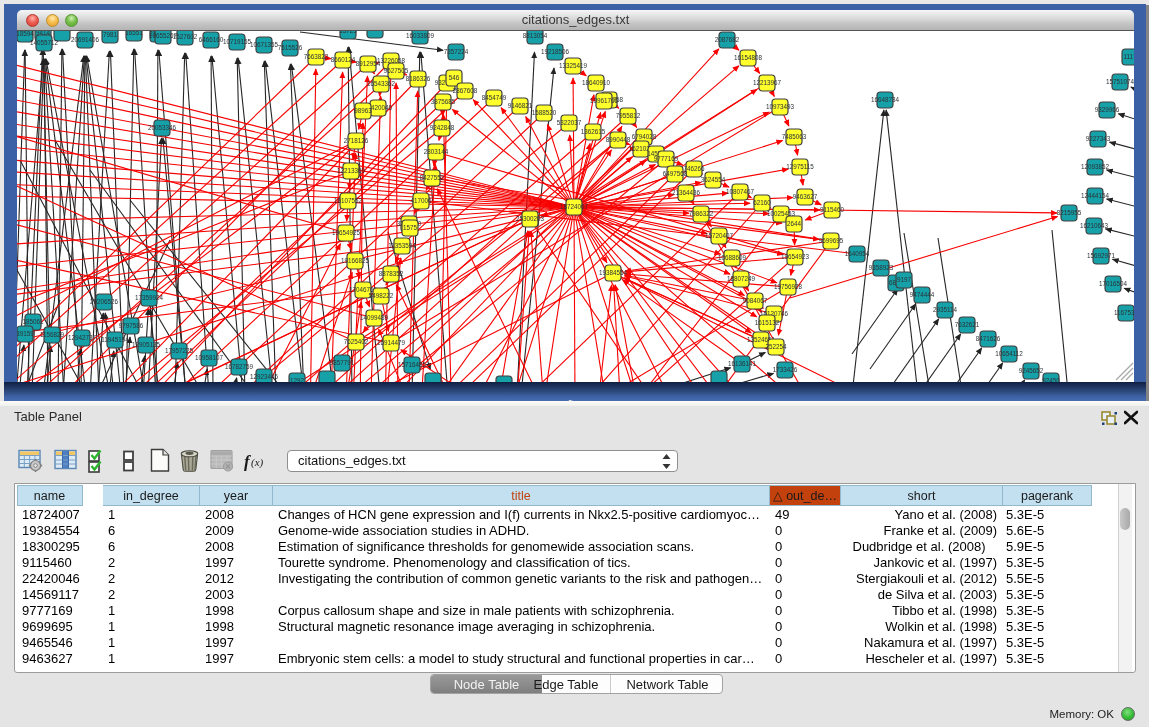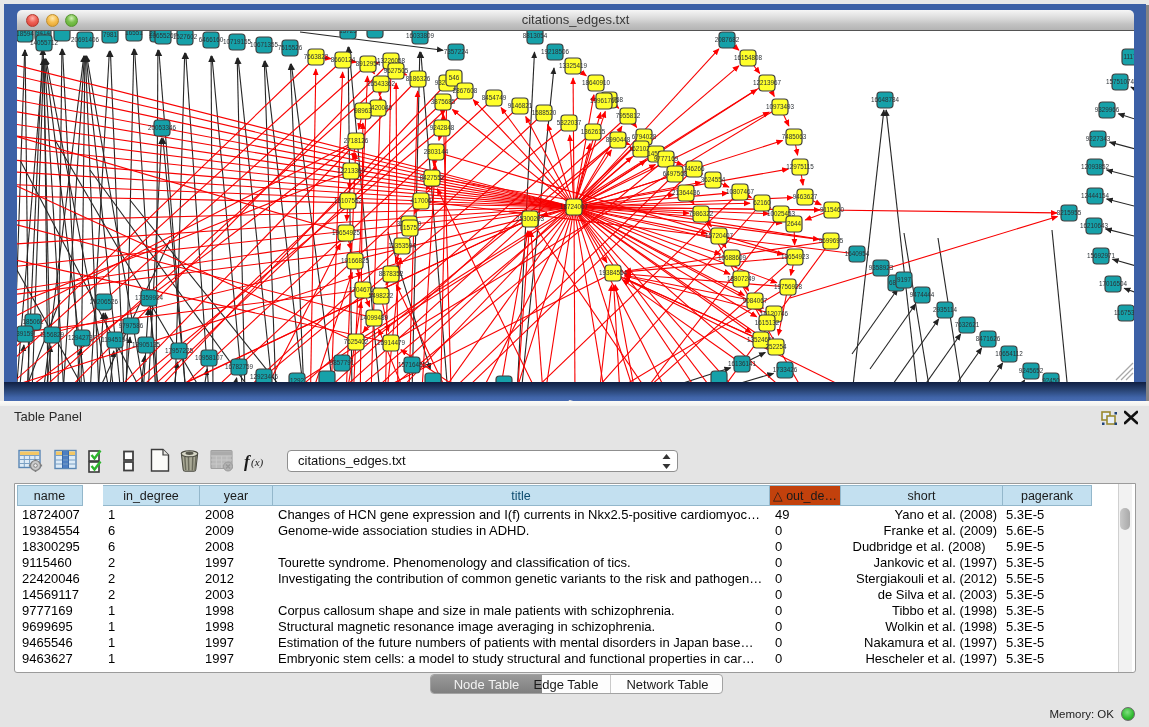--- a/index.html
+++ b/index.html
@@ -713,21 +713,21 @@
  <span style="padding-left:10px">citations_edges.txt</span>
  <svg class="abs" style="right:4px;top:2px" width="13" height="17" viewBox="0 0 13 17">
   <path d="M6.5,1 L10.5,6 H2.5 z" fill="#333"></path>
       <path d="M6.5,16 L10.5,11 H2.5 z" fill="#333"></path>
     </svg>
 </div>
 <div class="abs" style="left:14px;top:483px;width:1122px;height:190px;background:#fff;border:1px solid #9b9b9b;border-radius:0 0 3px 3px"></div>
 <div class="abs" style="left:17px;top:485px;width:66px;height:21px;background:#c3e0f0;border:1px solid #93b7cb;border-left:none;font-size:12.5px;text-align:center;line-height:20px;color:#1a1a1a">name</div>
 <div class="abs" style="left:103px;top:485px;width:97px;height:21px;background:#c3e0f0;border:1px solid #93b7cb;border-left:none;font-size:12.5px;text-align:center;line-height:20px;color:#1a1a1a">in_degree</div>
 <div class="abs" style="left:200px;top:485px;width:73px;height:21px;background:#c3e0f0;border:1px solid #93b7cb;border-left:none;font-size:12.5px;text-align:center;line-height:20px;color:#1a1a1a">year</div>
-<div class="abs" style="left:273px;top:485px;width:497px;height:21px;background:#c3e0f0;border:1px solid #93b7cb;border-left:none;font-size:12.5px;text-align:center;line-height:20px;color:#0c4a6e">title</div>
+<div class="abs" style="left:273px;top:485px;width:497px;height:21px;background:#c3e0f0;border:1px solid #93b7cb;border-left:none;font-size:12.5px;text-align:center;line-height:20px;color:#c2410c">title</div>
 <div class="abs" style="left:770px;top:485px;width:71px;height:21px;background:#c2410c;border:1px solid #93b7cb;border-left:none;font-size:12.5px;text-align:center;line-height:20px;color:#1a1a1a">△ out_de…</div>
 <div class="abs" style="left:841px;top:485px;width:162px;height:21px;background:#c3e0f0;border:1px solid #93b7cb;border-left:none;font-size:12.5px;text-align:center;line-height:20px;color:#1a1a1a">short</div>
 <div class="abs" style="left:1003px;top:485px;width:89px;height:21px;background:#c3e0f0;border:1px solid #93b7cb;border-left:none;font-size:12.5px;text-align:center;line-height:20px;color:#1a1a1a">pagerank</div>
 <div class="abs" style="left:17px;top:485px;width:1px;height:21px;background:#93b7cb"></div>
 <div class="abs" style="left:17px;top:507px;width:1100px;height:16px;font-size:13px;color:#000;white-space:nowrap">
     <span class="abs" style="left:5px">18724007</span>
     <span class="abs" style="left:91px">1</span>
     <span class="abs" style="left:188px">2008</span>
     <span class="abs" style="left:261px">Changes of HCN gene expression and I(f) currents in Nkx2.5-positive cardiomyoc…</span>
     <span class="abs" style="left:758px">49</span>
@@ -740,20 +740,21 @@
     <span class="abs" style="left:188px">2009</span>
     <span class="abs" style="left:261px">Genome-wide association studies in ADHD.</span>
     <span class="abs" style="left:758px">0</span>
     <span class="abs" style="left:824px;width:156px;text-align:right">Franke et al. (2009)</span>
     <span class="abs" style="left:989px">5.6E-5</span>
   </div>
 <div class="abs" style="left:17px;top:539px;width:1100px;height:16px;font-size:13px;color:#000;white-space:nowrap">
     <span class="abs" style="left:5px">18300295</span>
     <span class="abs" style="left:91px">6</span>
     <span class="abs" style="left:188px">2008</span>
+    <span class="abs" style="left:261px">Estimation of significance thresholds for genomewide association scans.</span>
     <span class="abs" style="left:758px">0</span>
     <span class="abs" style="left:824px;width:156px;text-align:center">Dudbridge et al. (2008)</span>
     <span class="abs" style="left:989px">5.9E-5</span>
   </div>
 <div class="abs" style="left:17px;top:555px;width:1100px;height:16px;font-size:13px;color:#000;white-space:nowrap">
     <span class="abs" style="left:5px">9115460</span>
     <span class="abs" style="left:91px">2</span>
     <span class="abs" style="left:188px">1997</span>
     <span class="abs" style="left:261px">Tourette syndrome. Phenomenology and classification of tics.</span>
     <span class="abs" style="left:758px">0</span>
@@ -792,21 +793,20 @@
     <span class="abs" style="left:188px">1998</span>
     <span class="abs" style="left:261px">Structural magnetic resonance image averaging in schizophrenia.</span>
     <span class="abs" style="left:758px">0</span>
     <span class="abs" style="left:824px;width:156px;text-align:right">Wolkin et al. (1998)</span>
     <span class="abs" style="left:989px">5.3E-5</span>
   </div>
 <div class="abs" style="left:17px;top:635px;width:1100px;height:16px;font-size:13px;color:#000;white-space:nowrap">
     <span class="abs" style="left:5px">9465546</span>
     <span class="abs" style="left:91px">1</span>
     <span class="abs" style="left:188px">1997</span>
-    <span class="abs" style="left:261px">Estimation of the future numbers of patients with mental disorders in Japan base…</span>
     <span class="abs" style="left:758px">0</span>
     <span class="abs" style="left:824px;width:156px;text-align:right">Nakamura et al. (1997)</span>
     <span class="abs" style="left:989px">5.3E-5</span>
   </div>
 <div class="abs" style="left:17px;top:651px;width:1100px;height:16px;font-size:13px;color:#000;white-space:nowrap">
     <span class="abs" style="left:5px">9463627</span>
     <span class="abs" style="left:91px">1</span>
     <span class="abs" style="left:188px">1997</span>
     <span class="abs" style="left:261px">Embryonic stem cells: a model to study structural and functional properties in car…</span>
     <span class="abs" style="left:758px">0</span>

